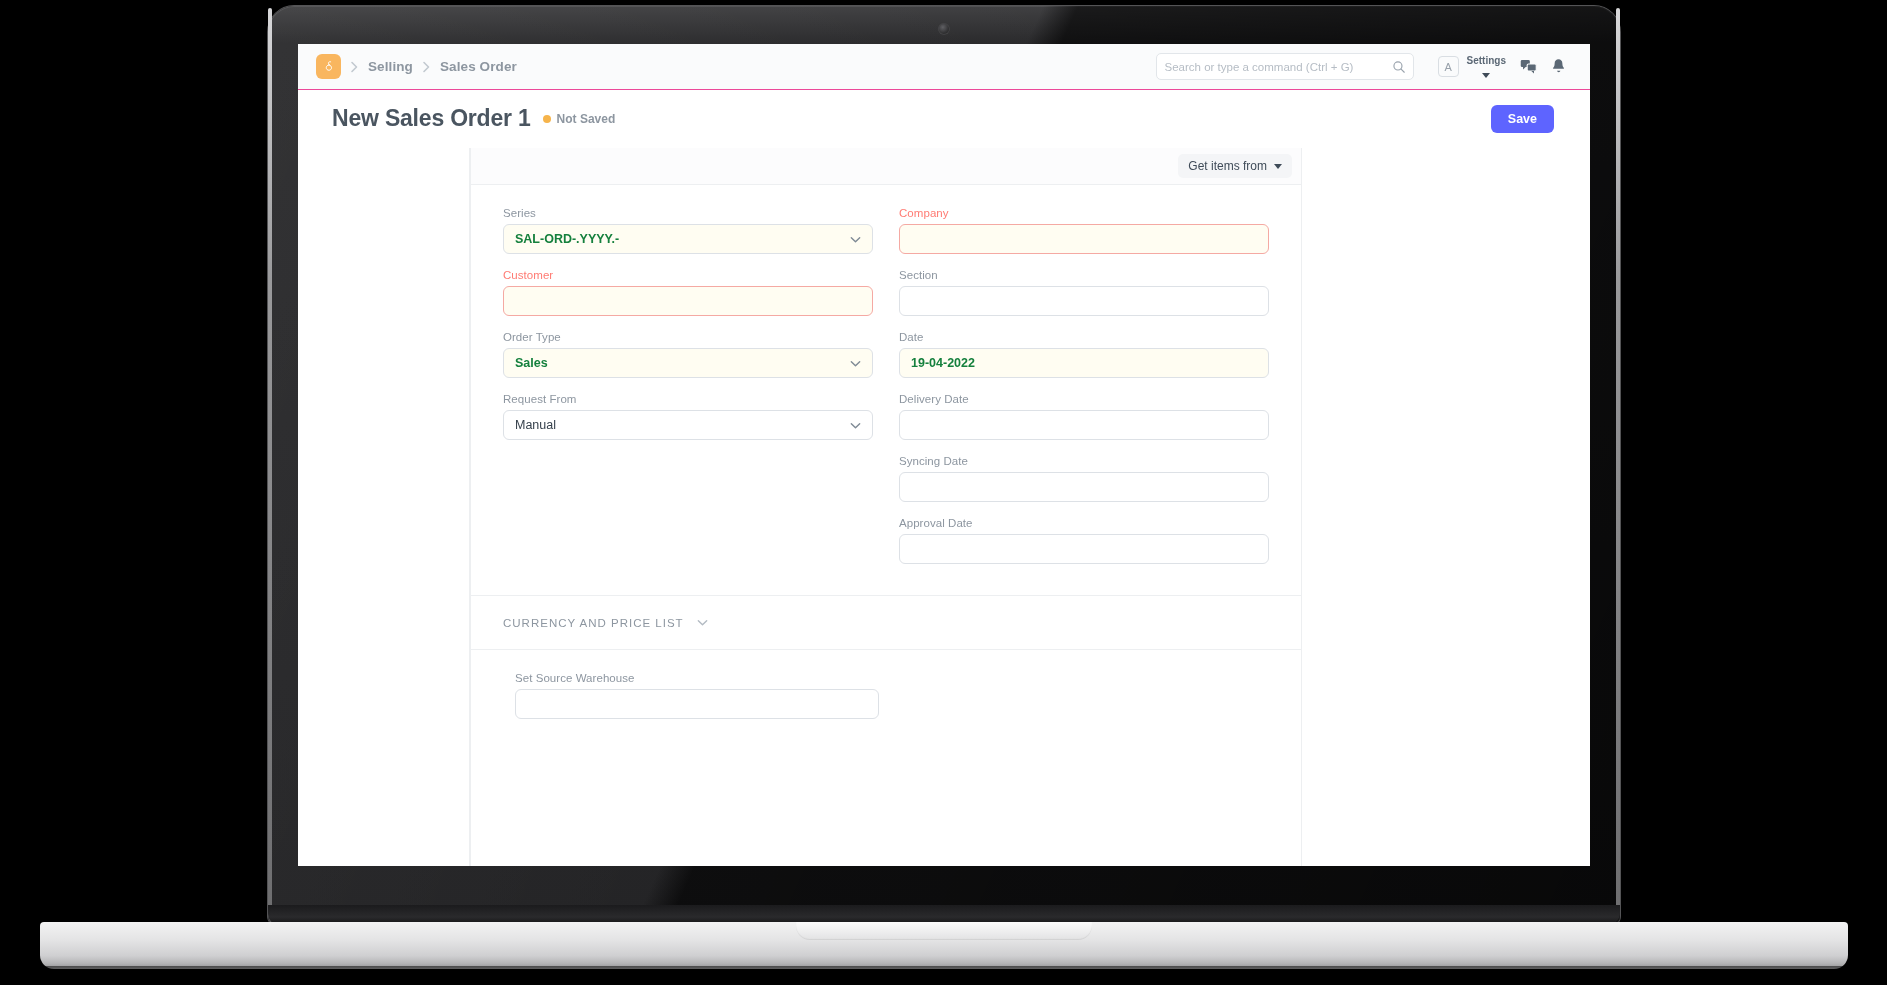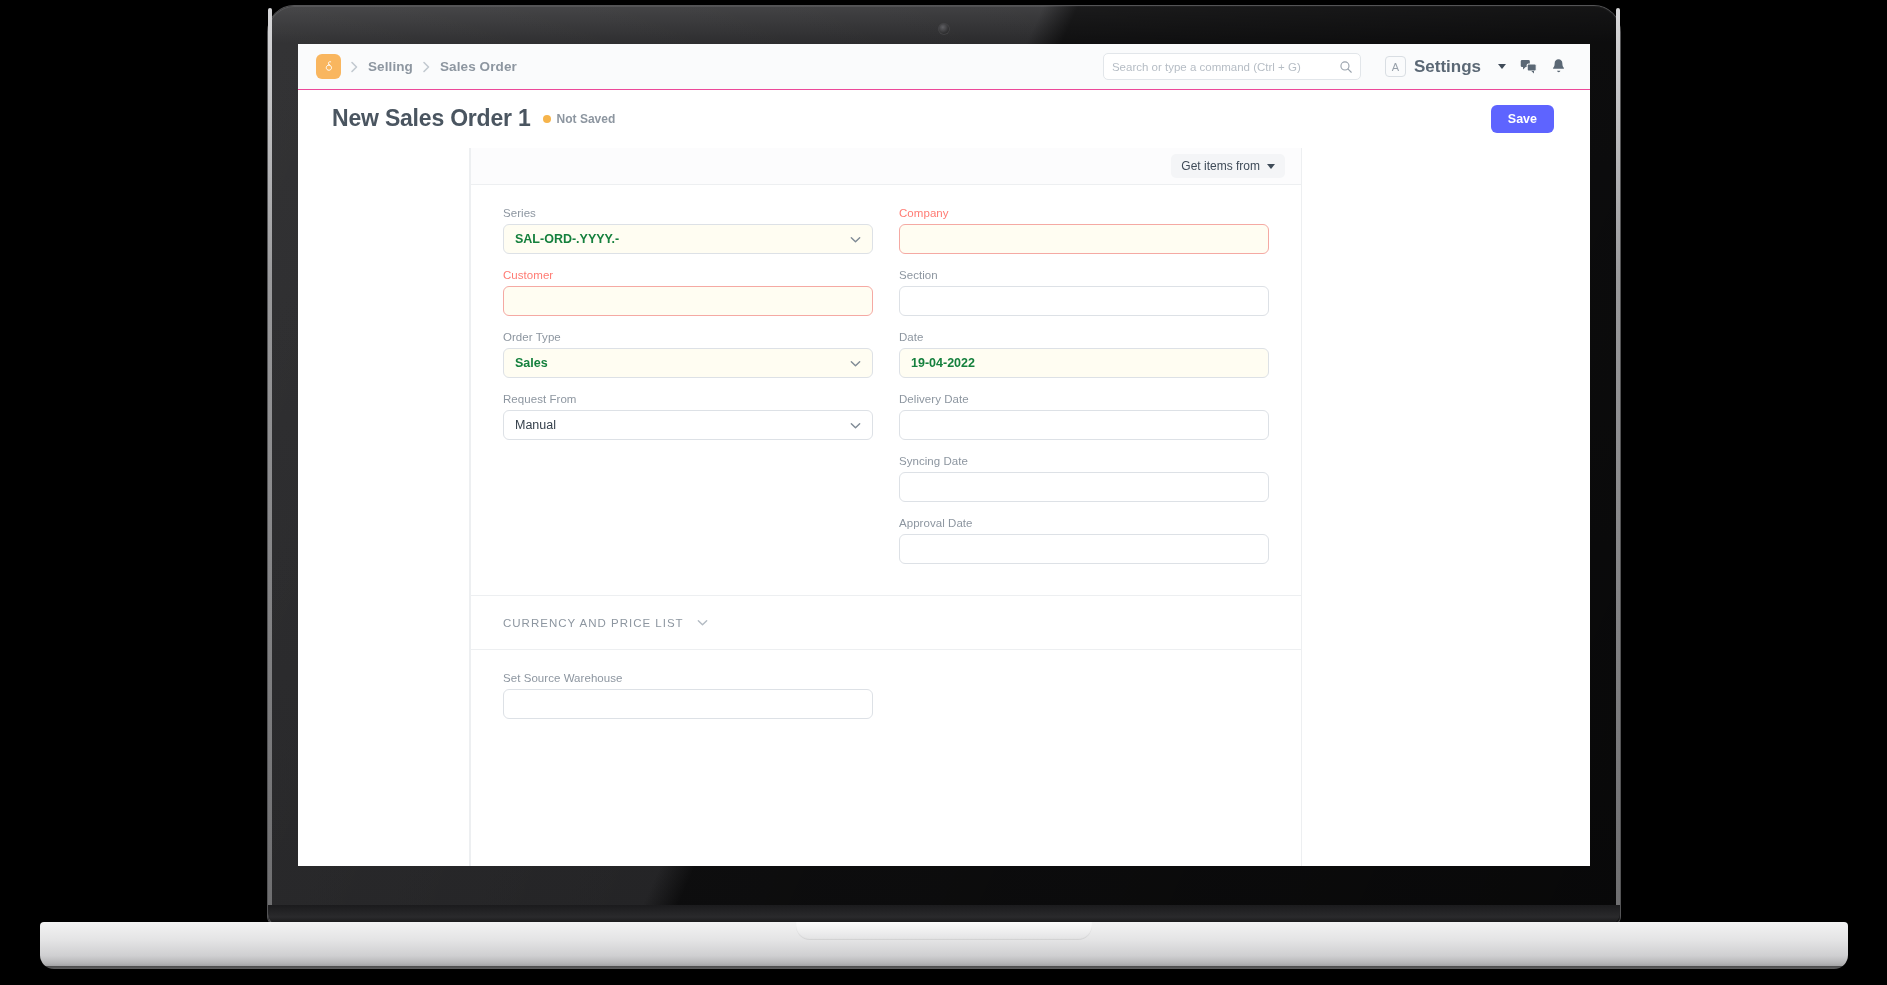--- a/index.html
+++ b/index.html
@@ -118,23 +118,24 @@
   .search-ico { position: absolute; right: 7px; top: 6px; color: #9aa3ad; }
 
   .nav-right { display: flex; align-items: center; gap: 14px; margin-left: 24px; }
   .avatar {
     width: 21px; height: 21px; border-radius: 4px;
     border: 1px solid #d9dee3; color: #97a0aa;
     font-size: 11px; display: flex; align-items: center; justify-content: center;
     font-family: "Liberation Sans", sans-serif;
   }
   .nav-settings {
-    font-size: 17px; font-weight: 700; color: #5b6875;
-    display: flex; align-items: center; gap: 17px; cursor: pointer;
+    font-size: 10px; font-weight: 700; color: #5b6875;
+    display: flex; align-items: center; gap: 7px; cursor: pointer;
     margin-left: -6px;
+    flex-direction: column;
   }
   .nav-ico { color: #5b6875; display: flex; align-items: center; cursor: pointer; }
 
   
   .page-head {
     height: 58px; background: #ffffff;
     display: flex; align-items: center;
     padding: 0 36px 0 34px;
     border-bottom: 1px solid #ffffff;
   }
@@ -162,21 +163,21 @@
     flex: 1 1 auto;
     border-left: 1px solid #edeff1;
     border-right: 1px solid #edeff1;
     max-width: 832px;
     margin-right: 36px;
   }
   .right-gutter { width: 0px; }
 
   .toolbar-row {
     height: 37px; display: flex; align-items: center; justify-content: flex-end;
-    padding: 0 16px; border-bottom: 1px solid #edeff1;
+    padding: 0 9px; border-bottom: 1px solid #edeff1;
     background: #fcfcfd;
   }
   .btn-ghost {
     background: #f4f5f7; color: #3f4b58;
     font-size: 12px; font-weight: 400;
     border: 0; border-radius: 5px; padding: 5px 10px; cursor: pointer;
     display: inline-flex; align-items: center; gap: 7px;
     font-family: "Liberation Sans", sans-serif;
   }
   .caret-dn { width: 0; height: 0; border-left: 4px solid transparent; border-right: 4px solid transparent; border-top: 5px solid #3f4b58; }
@@ -221,21 +222,21 @@
     display: flex; align-items: center; gap: 12px;
     border-bottom: 1px solid #edeff1;
     cursor: pointer;
   }
   .section-head .sh-title {
     font-size: 11.5px; font-weight: 400; color: #8d96a0;
     text-transform: uppercase; letter-spacing: 1.0px;
   }
   .sh-chev { color: #b3bbc3; display: flex; align-items: center; }
 
-  .section-body { padding: 22px 32px 26px 32px; }
+  .section-body { padding: 22px 32px 26px 44px; }
 </style>
 </head>
 <body>
 
 <div id="stage">
 
   <div class="laptop-lid">
     <div class="webcam"></div>
     <div class="lid-gloss"></div>
   </div>

